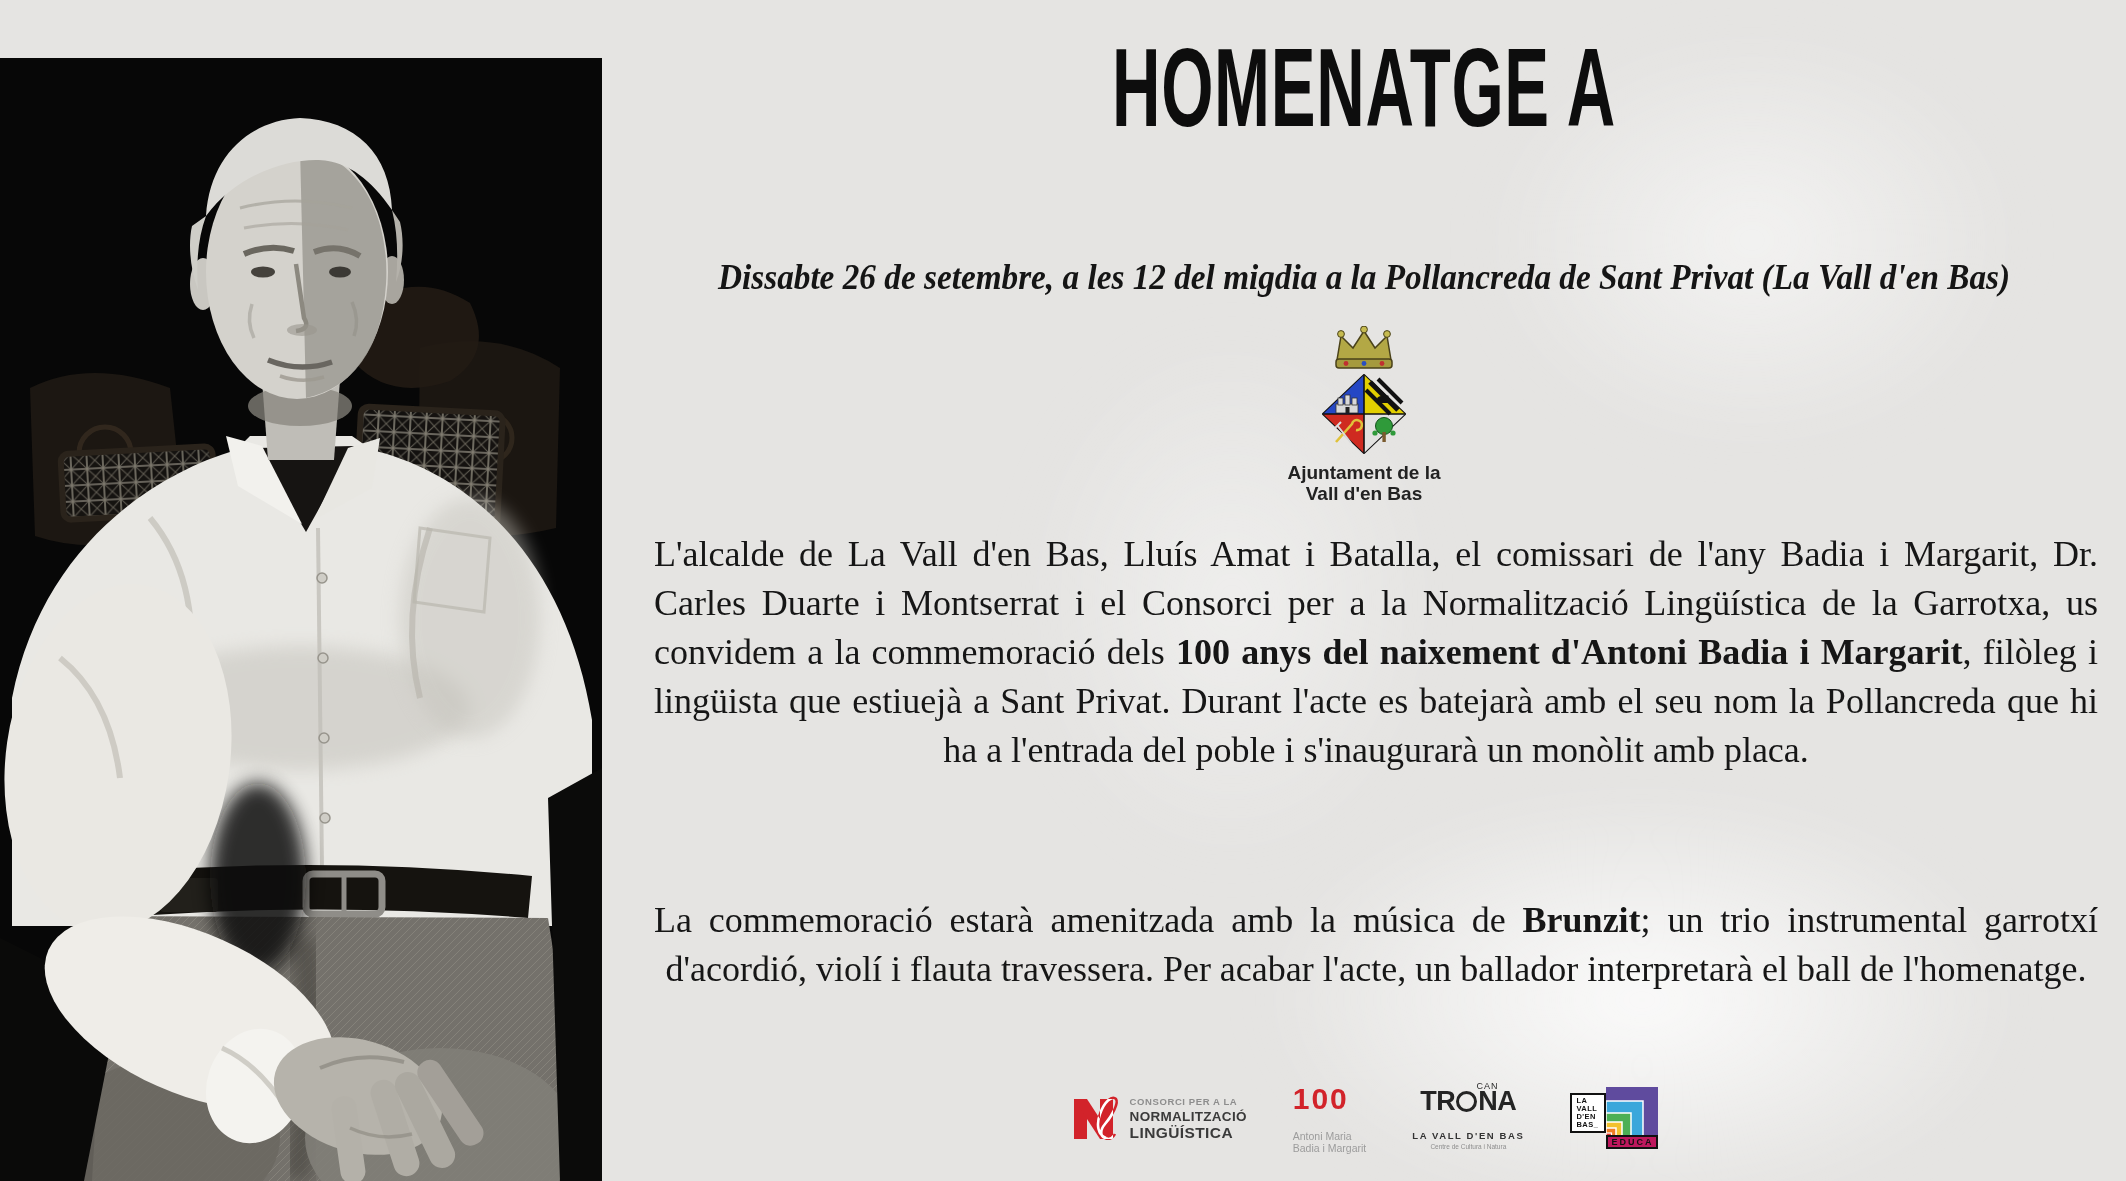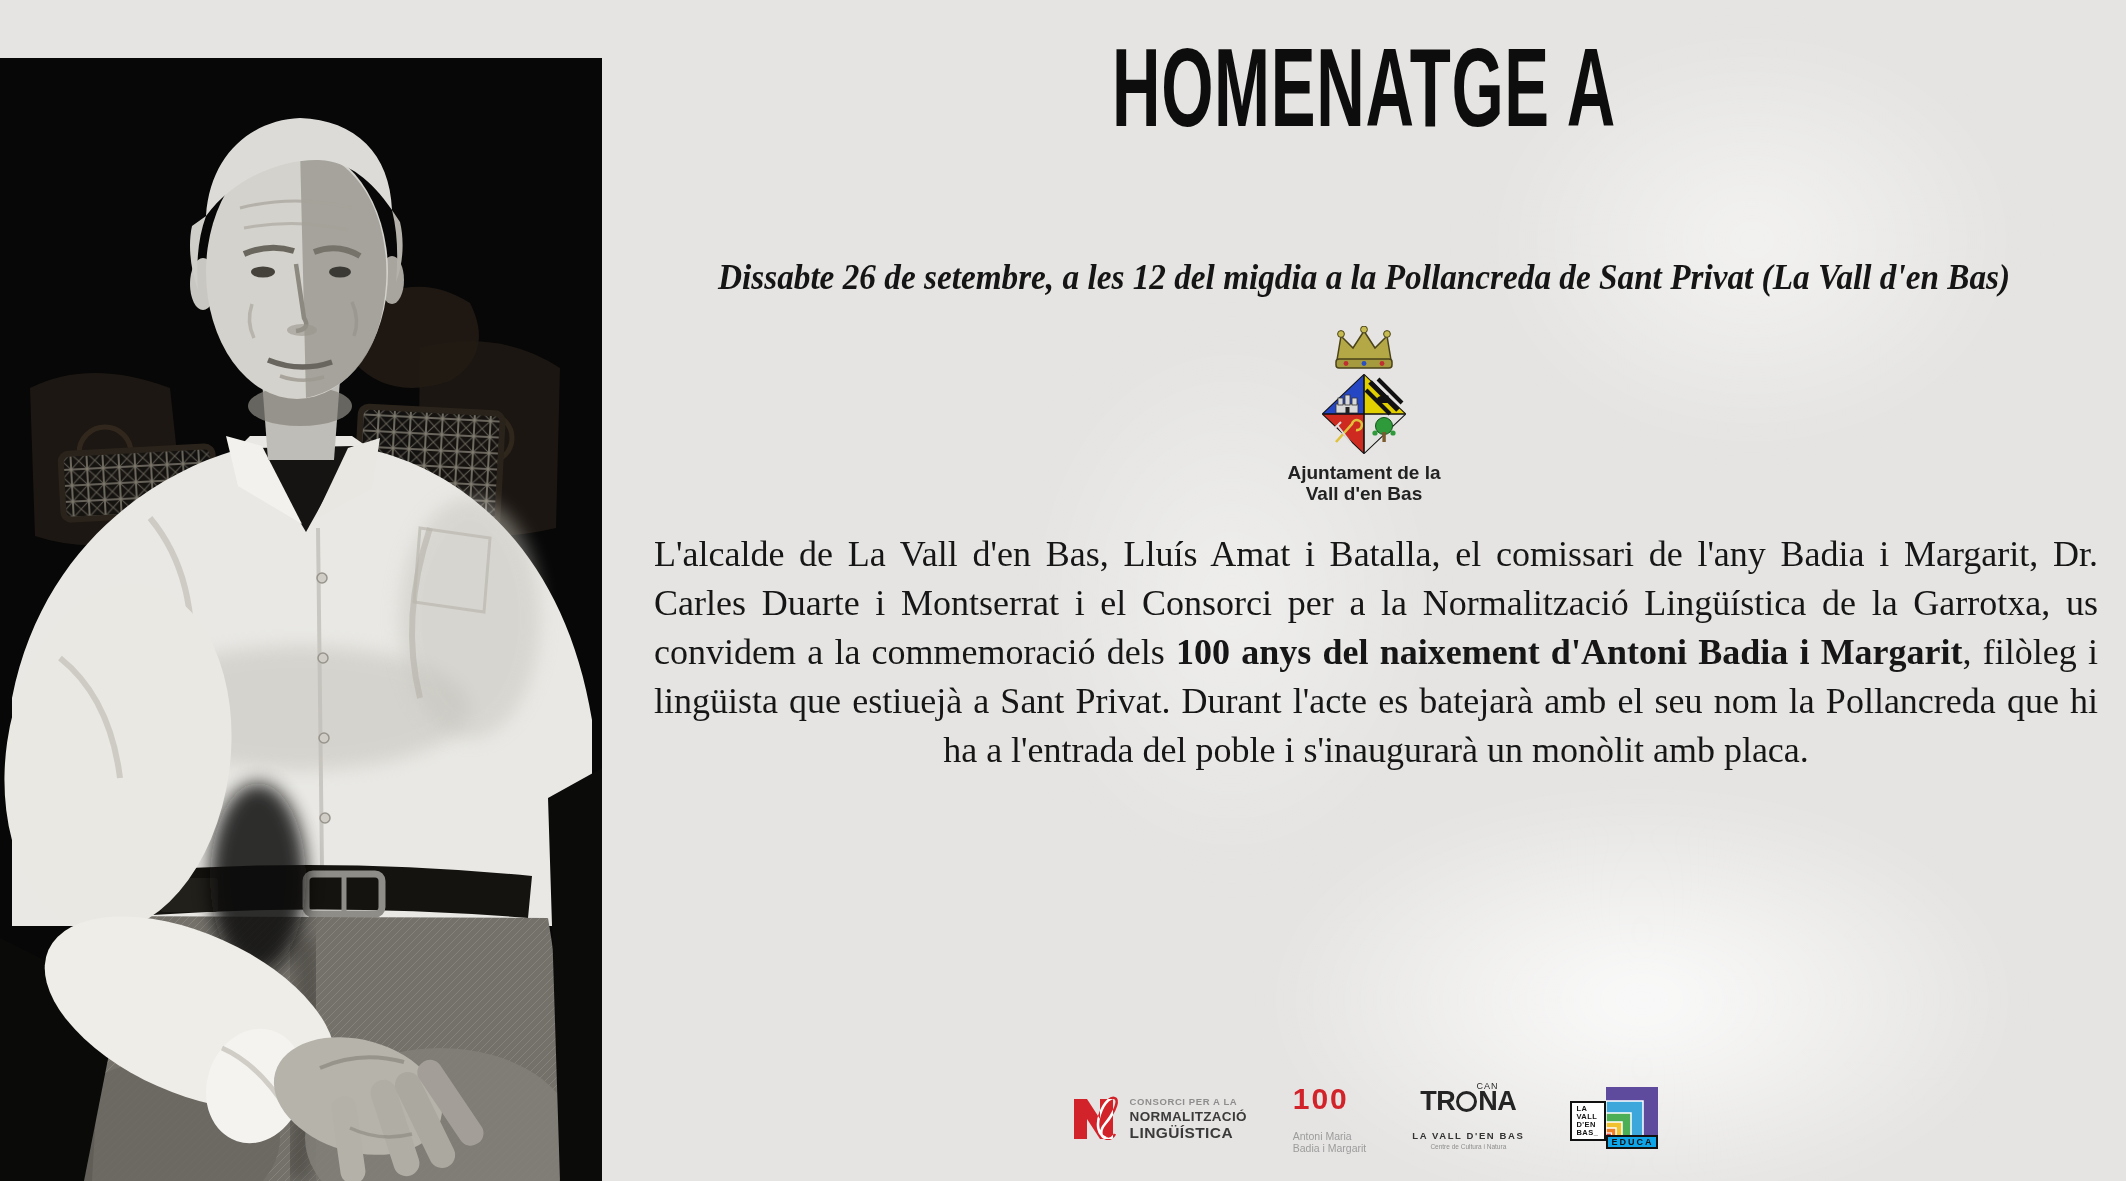--- a/index.html
+++ b/index.html
@@ -66,25 +66,25 @@
              letter-spacing:1px;color:#2b2b2b;}
   .trona-word{font-size:27px;font-weight:800;color:#242424;letter-spacing:-.5px;
               display:flex;align-items:center;line-height:1;}
   .trona-o{display:inline-block;width:15px;height:15px;border:3.5px solid #242424;
            border-radius:50%;margin:0 1px;text-indent:-9999px;overflow:hidden;}
   .trona-l2{font-size:9.5px;letter-spacing:1.6px;color:#333;margin-top:15px;font-weight:600;}
   .trona-l3{font-size:6.5px;color:#8e8e8e;margin-top:2px;}
 
   .educa{position:relative;width:88px;height:64px;}
   .educa-squares{position:absolute;left:36px;top:0;}
-  .educa-label{position:absolute;left:0;top:14px;width:36px;background:#fff;
+  .educa-label{position:absolute;left:0;top:6px;width:36px;background:#fff;
                border:2px solid #111;box-sizing:border-box;padding:2px 0 2px 4px;}
   .educa-label span{display:block;font-size:7.5px;font-weight:800;color:#111;
                     line-height:8px;letter-spacing:.5px;}
-  .educa-cap{position:absolute;left:36px;top:48px;width:52px;height:14px;background:#0ea5e9;
+  .educa-cap{position:absolute;left:36px;top:48px;width:52px;height:14px;background:#be185d;
              border:2px solid #111;box-sizing:border-box;display:flex;align-items:center;
              justify-content:center;font-size:9px;font-weight:800;letter-spacing:2px;color:#111;}
 </style>
 </head>
 <body>
 
 <div class="poster">
 
   <div class="photo">
     <svg viewBox="0 0 602 1123" preserveAspectRatio="none">
@@ -249,20 +249,21 @@
         <circle cx="71" cy="59" r="2.6" fill="var(--crest-green,#2f9a3a)"></circle>
         <path d="M42,1 L42,79 M1,40 L83,40" stroke="#111" stroke-width="1.6" fill="none"></path>
       </svg>
       <div class="caption">
         <span>Ajuntament de la</span><br>
         <span>Vall d'en Bas</span>
       </div>
     </div>
 
     <p class="para p1"><span>L'alcalde de La Vall d'en Bas, Lluís Amat i Batalla, el comissari de l'any Badia i Margarit, Dr. Carles Duarte i Montserrat i el Consorci per a la Normalització Lingüística de la Garrotxa, us convidem a la commemoració dels </span><span class="b">100 anys del naixement d'Antoni Badia i Margarit</span><span>, filòleg i lingüista que estiuejà a Sant Privat. Durant l'acte es batejarà amb el seu nom la Pollancreda que hi ha a l'entrada del poble i s'inaugurarà un monòlit amb placa.</span></p>
+    <p class="para p2"><span>La commemoració estarà amenitzada amb la música de </span><span class="b">Brunzit</span><span>; un trio instrumental garrotxí d'acordió, violí i flauta travessera. Per acabar l'acte, un ballador interpretarà el ball de l'homenatge.</span></p>
 
     <div class="logos">
 
       <div class="logo cpnl">
         <svg width="50" height="52" viewBox="0 0 50 52">
           <defs>
             <clipPath id="nclip">
               <path d="M4,6 H17 V46 H4 Z M4,6 H17 L43,46 H30 Z M30,6 H43 V46 H30 Z"></path>
             </clipPath>
           </defs>

